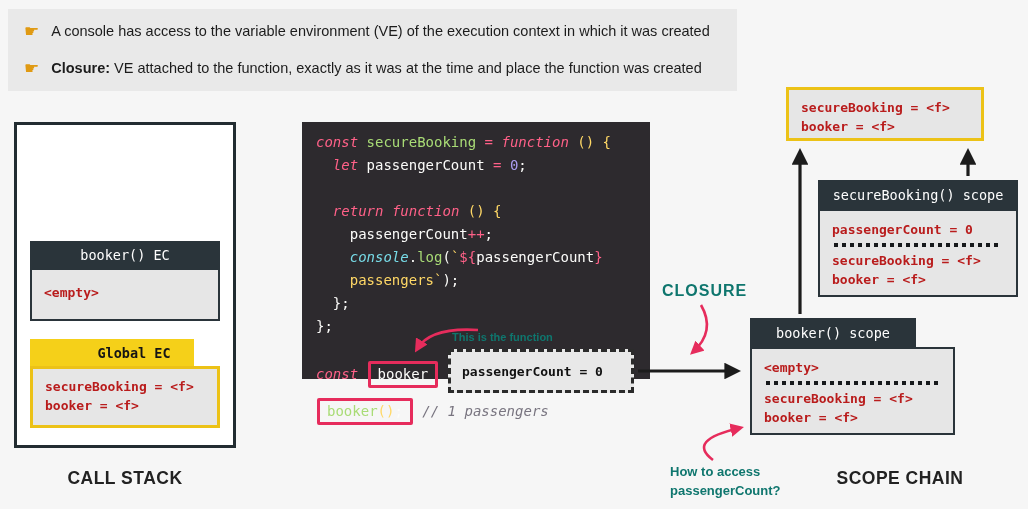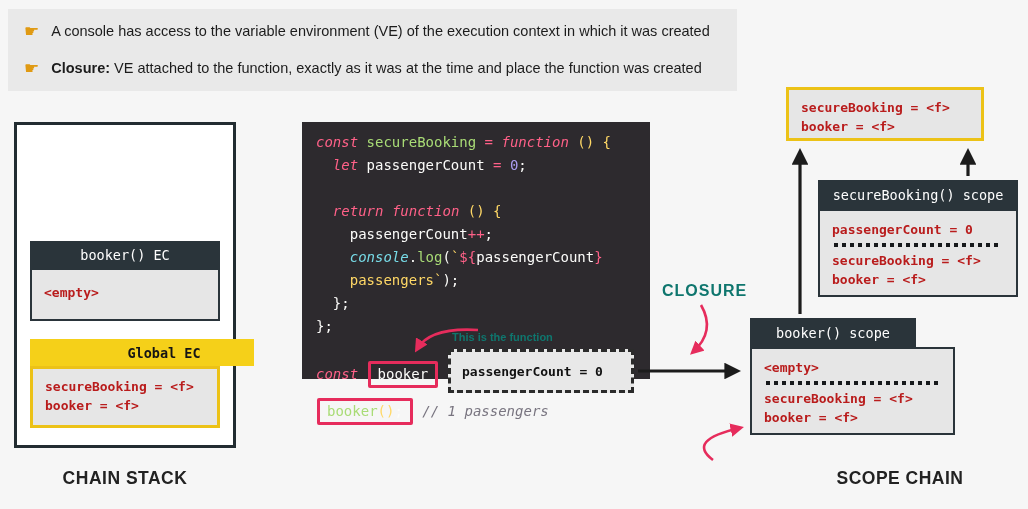--- a/index.html
+++ b/index.html
@@ -107,27 +107,27 @@
     </div>
   </section>
 
   <div class="cs-outer"></div>
 
   <div class="frame-header-dark" style="left:30px; top:241px; width:190px; height:27px;">booker() EC</div>
   <div class="frame-body" style="left:30px; top:268px; width:190px; height:53px; border:2px solid #2a343a; padding-top:13px;">
     <div class="frame-line">&lt;empty&gt;</div>
   </div>
 
-  <div class="frame-header-yellow" style="left:30px; top:339px; width:224px; height:27px;padding-left:44px;">Global EC</div>
+  <div class="frame-header-yellow" style="left:30px; top:339px; width:164px; height:27px;padding-left:44px;">Global EC</div>
   <div class="frame-body" style="left:30px; top:366px; width:190px; height:62px; border:3px solid #ecc217;">
     <div class="frame-line">secureBooking = &lt;f&gt;</div>
     <div class="frame-line">booker = &lt;f&gt;</div>
   </div>
 
-  <div class="big-label" style="left:14px; top:468px; width:222px;">CHAIN STACK</div>
+  <div class="big-label" style="left:14px; top:468px; width:222px;">CALL STACK</div>
 
   <div class="code">
       <div class="code-line"><span class="tok-kw">const </span><span class="tok-fn">secureBooking </span><span class="tok-op">= </span><span class="tok-kw">function </span><span class="tok-str">() {</span></div>
       <div class="code-line"><span class="tok-plain">  </span><span class="tok-kw">let </span><span class="tok-plain">passengerCount </span><span class="tok-op">= </span><span class="tok-num">0</span><span class="tok-plain">;</span></div>
       <div class="code-line"></div>
       <div class="code-line"><span class="tok-plain">  </span><span class="tok-kw">return </span><span class="tok-kw">function </span><span class="tok-str">() {</span></div>
       <div class="code-line"><span class="tok-plain">    passengerCount</span><span class="tok-op">++</span><span class="tok-plain">;</span></div>
       <div class="code-line"><span class="tok-plain">    </span><span class="tok-builtin">console</span><span class="tok-plain">.</span><span class="tok-fn">log</span><span class="tok-plain">(</span><span class="tok-str">`</span><span class="tok-op">${</span><span class="tok-plain">passengerCount</span><span class="tok-op">}</span></div>
       <div class="code-line"><span class="tok-plain">    </span><span class="tok-str">passengers`</span><span class="tok-plain">);</span></div>
       <div class="code-line"><span class="tok-plain">  };</span></div>
@@ -136,20 +136,24 @@
       <div class="code-line"><span class="tok-kw">const </span><span class="tok-box"><span class="tok-boxtext">booker</span></span><span class="tok-op"> =</span></div>
       <div class="code-line"><span class="tok-box"><span class="tok-fn">booker</span><span class="tok-str">()</span><span class="tok-plain">;</span></span><span class="tok-cmt"> // 1 passengers</span></div>
     </div>
 
   <div class="closure-box">
     <span>passengerCount = 0</span>
   </div>
 
   <div class="red-note note-this">This is the function</div>
   <div class="red-note note-closure">CLOSURE</div>
+  <div class="red-note note-access">
+    <div>How to access</div>
+    <div>passengerCount?</div>
+  </div>
 
   <div class="frame-body" style="left:786px; top:87px; width:198px; height:54px; border:3px solid #ecc217;">
     <div class="frame-line">secureBooking = &lt;f&gt;</div>
     <div class="frame-line">booker = &lt;f&gt;</div>
   </div>
 
   <div class="frame-header-dark" style="left:818px; top:180px; width:200px; height:29px;">secureBooking() scope</div>
   <div class="frame-body" style="left:818px; top:209px; width:200px; height:88px; border:2px solid #2a343a; padding-top:9px;">
     <div class="frame-line">passengerCount = 0</div>
     <div class="dotted-sep"></div>

